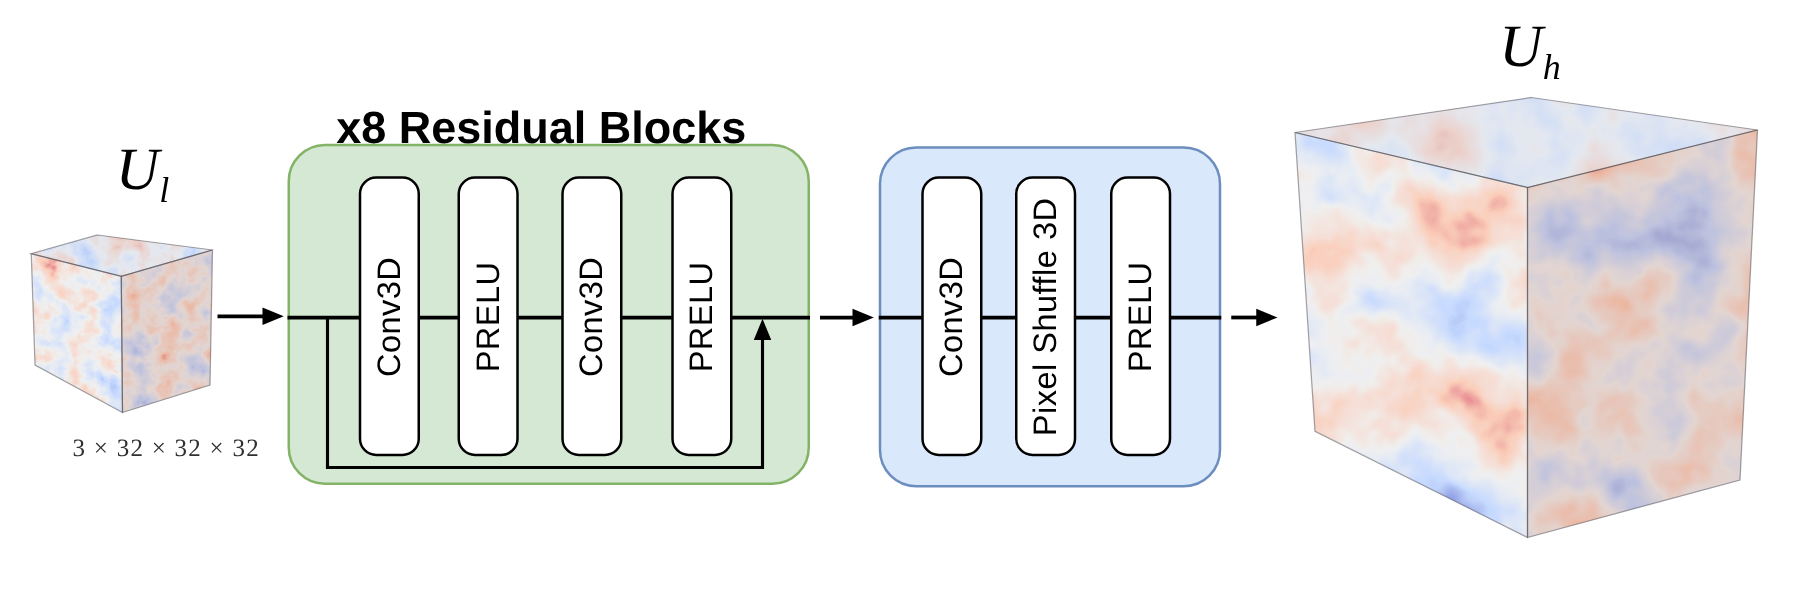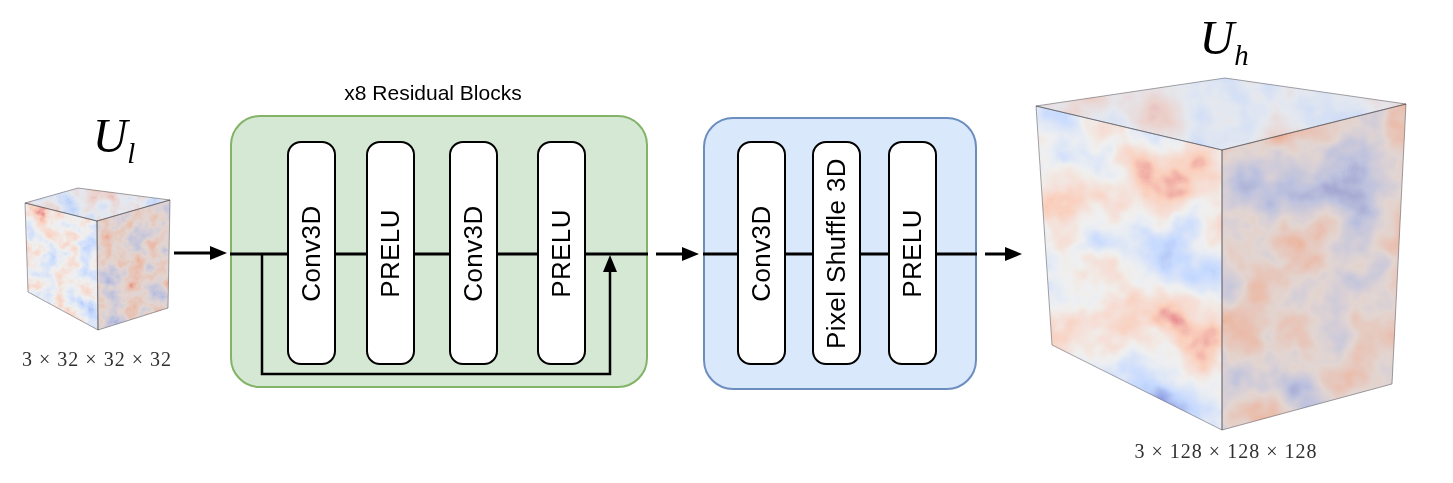--- a/index.html
+++ b/index.html
@@ -23,35 +23,36 @@
   .layer {
     position:absolute; top:141px; width:49px; height:224px; z-index:3;
     background:var(--layer-fill,#ffffff); border:2.5px solid var(--layer-border,#000000);
     border-radius:14px; display:flex; align-items:center; justify-content:center;
   }
   .layer span {
     transform:rotate(-90deg); white-space:nowrap; font-size:26px; color:#000;
     letter-spacing:0.4px;
   }
   .group-title {
-    position:absolute; z-index:3; font-size:21px; color:#000000; white-space:nowrap;
+    position:absolute; z-index:3; font-size:36px; color:#000000; white-space:nowrap;
     transform:translateX(-50%);
+    font-weight:bold;
   }
   #residual-title { left:433px; top:81px; }
   #upscaling-title { left:840px; top:81px; }
   .math-label {
     position:absolute; z-index:3; font-family:"Liberation Serif", serif; font-style:italic;
     font-size:48px; color:#000000; transform:translateX(-50%); line-height:1;
   }
   .math-label sub { font-size:0.60em; font-style:italic; }
   #input-label { left:114px; top:112px; }
   #output-label { left:1224px; top:14px; }
   .dims {
     position:absolute; z-index:3; font-family:"Liberation Serif", serif; font-size:20px;
-    color:#303030; transform:translateX(-50%); white-space:nowrap; letter-spacing:1px;
+    color:#303030; transform:translateX(-50%); white-space:nowrap; letter-spacing:1px;margin-left:36px;
   }
   #input-dims { left:97px; top:348px; }
   #output-dims { left:1226px; top:440px; }
   .cube { position:absolute; z-index:2; }
   #input-cube { left:12px; top:180px; }
   #output-cube { left:1030px; top:75px; }
 </style>
 </head>
 <body>
 
@@ -234,15 +235,14 @@
         <rect x="0" y="0" width="380" height="360" fill="#999" filter="url(#fbL)"></rect>
       </g>
     <g clip-path="url(#cbR)">
         <rect x="0" y="0" width="380" height="360" fill="#999" filter="url(#fbR)"></rect>
       </g>
     <polygon points="195,3 376,29 192,75 6,31" fill="rgba(205,218,240,0.32)" stroke="rgba(55,55,65,0.45)" stroke-width="1"></polygon>
     <polygon points="6,31 192,75 192,355 22,270" fill="rgba(255,255,255,0.05)" stroke="rgba(55,55,65,0.45)" stroke-width="1"></polygon>
     <polygon points="192,75 376,29 362,309 192,355" fill="rgba(150,55,30,0.14)" stroke="rgba(55,55,65,0.45)" stroke-width="1"></polygon>
   </svg>
 
-  <div class="dims" id="output-dims">3 × 128 × 128 × 128</div>
 
 </div>
 
 </body></html>

